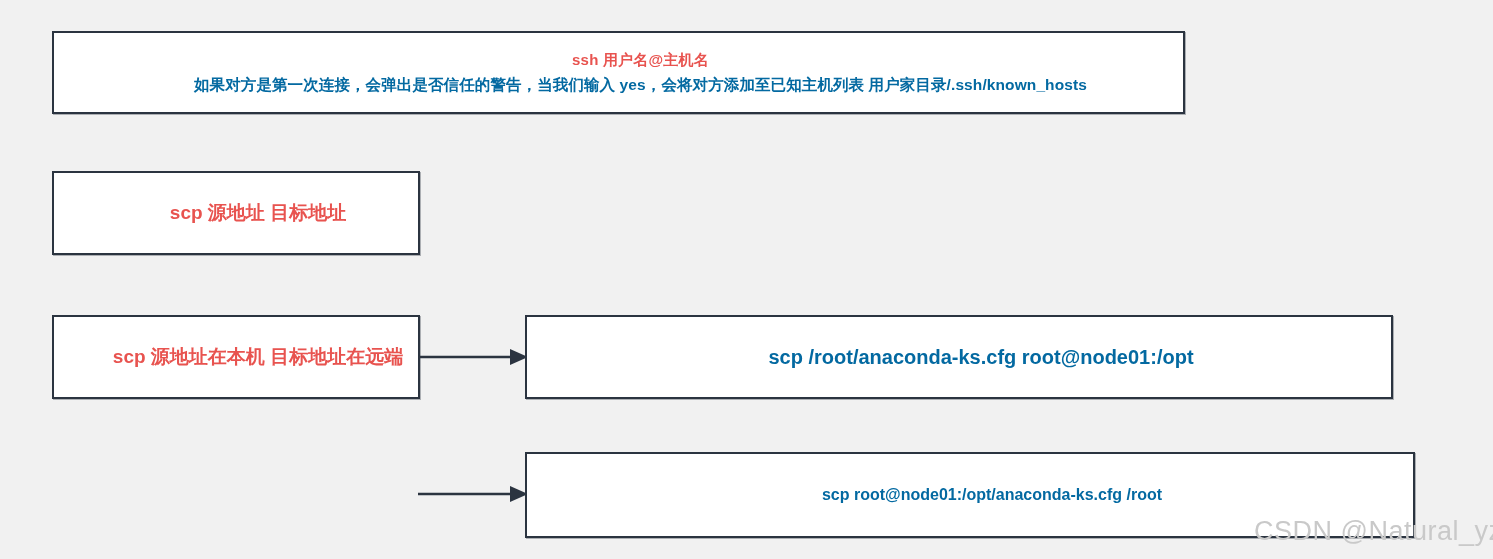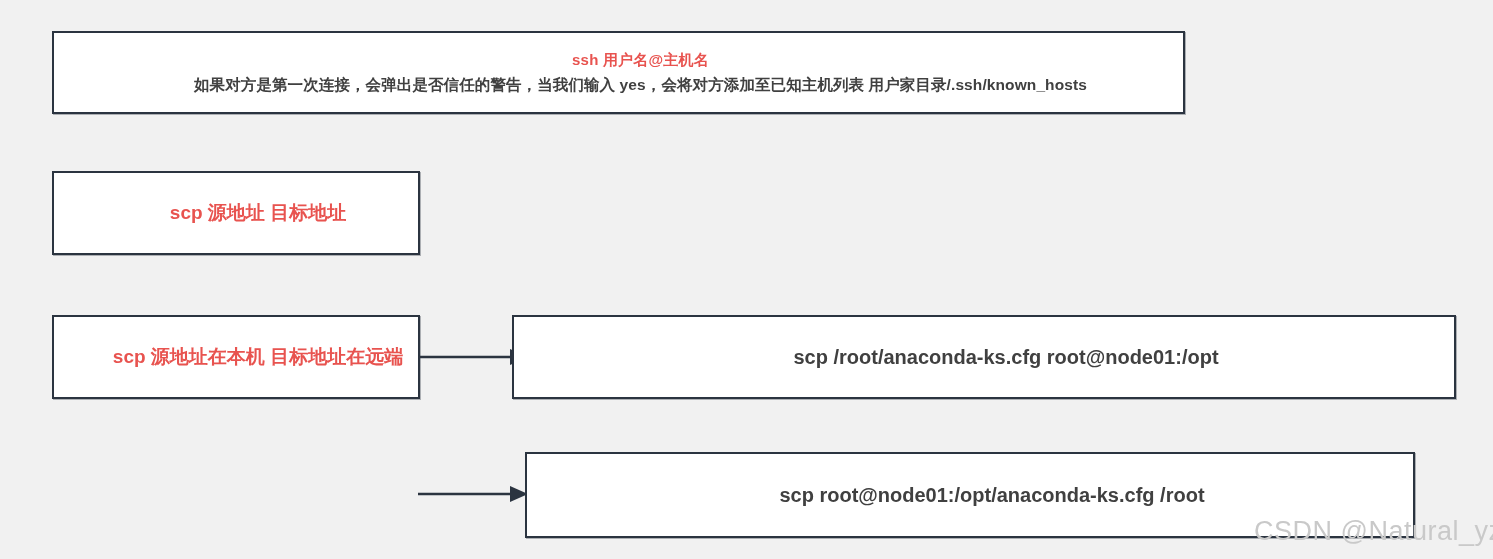--- a/index.html
+++ b/index.html
@@ -42,21 +42,21 @@
     line-height: 1.55;
     margin-left: 44px;
   }
 
   .red-text {
     color: #e8534f;
     font-weight: bold;
   }
 
   .dark-text {
-    color: #404040;
+    color: #0369a1;
     font-weight: bold;
   }
 
   
   #box-ssh {
     left: 52px;
     top: 31px;
     width: 1133px;
     height: 83px;
   }
@@ -84,43 +84,43 @@
   
   #box-scp-local-to-remote {
     left: 52px;
     top: 315px;
     width: 368px;
     height: 84px;
   }
   #box-scp-local-to-remote .line1 { font-size: 19px; }
 
   #box-example-upload {
-    left: 512px;
+    left: 525px;
     top: 315px;
-    width: 944px;
+    width: 868px;
     height: 84px;
   }
   #box-example-upload .line1 { font-size: 20px; }
 
   
   #box-scp-remote-to-local {
     left: 52px;
     top: 452px;
     width: 368px;
     height: 90px;
   }
   #box-scp-remote-to-local .line1 { font-size: 19px; }
 
   #box-example-download {
     left: 525px;
     top: 452px;
     width: 890px;
     height: 86px;
   }
-  #box-example-download .line1 { font-size: 20px; }
+  #box-example-download .line1 { font-size: 16px; }
 
   
   .arrow {
     position: absolute;
     height: 20px;
   }
   #arrow-upload {
     left: 418px;
     top: 347px;
     width: 110px;

